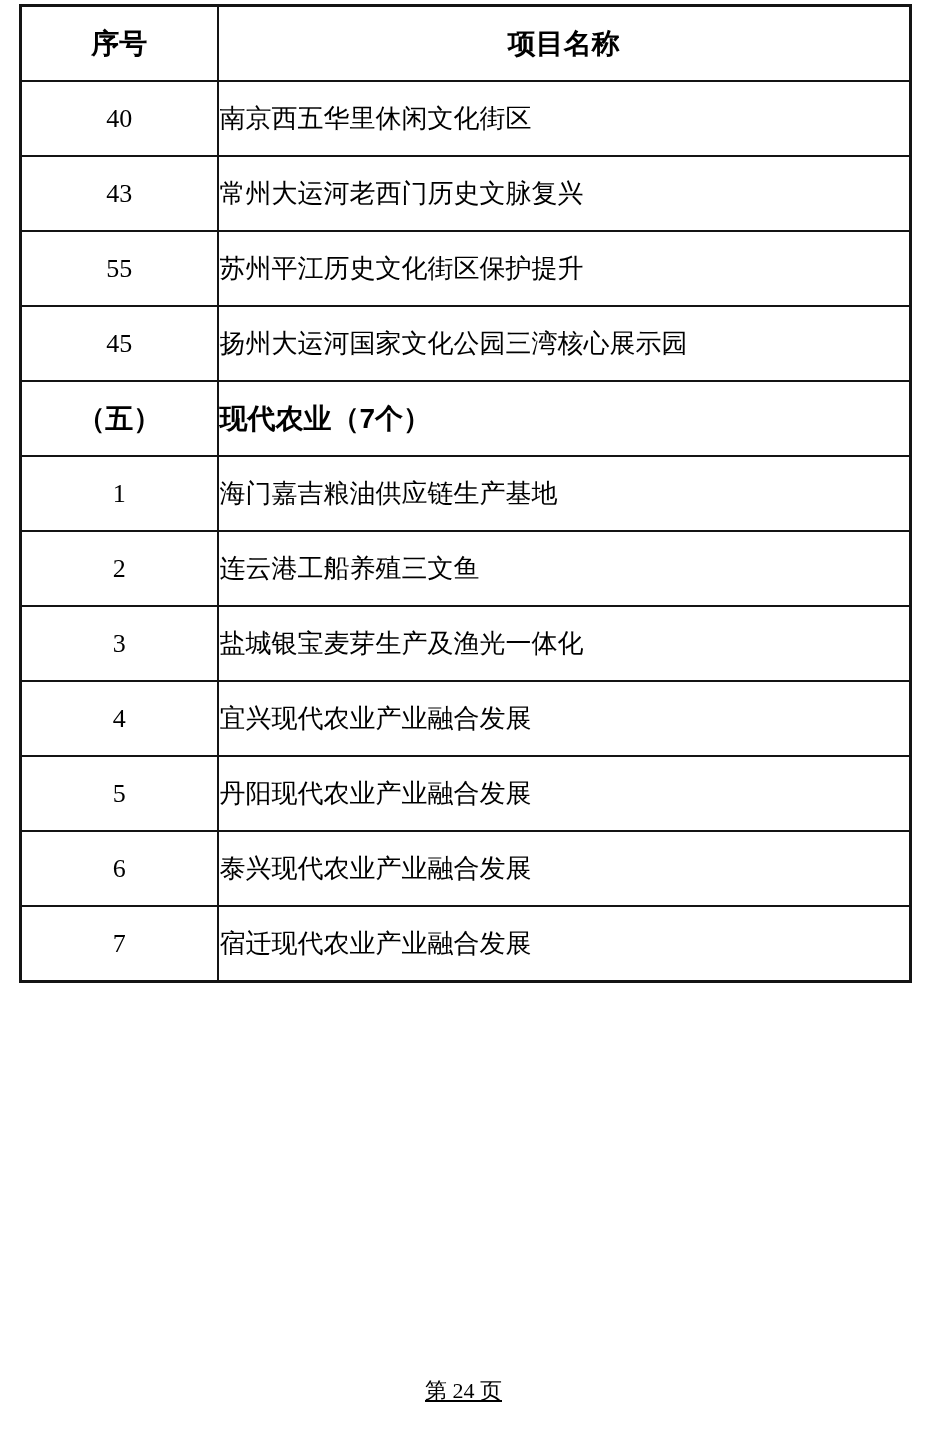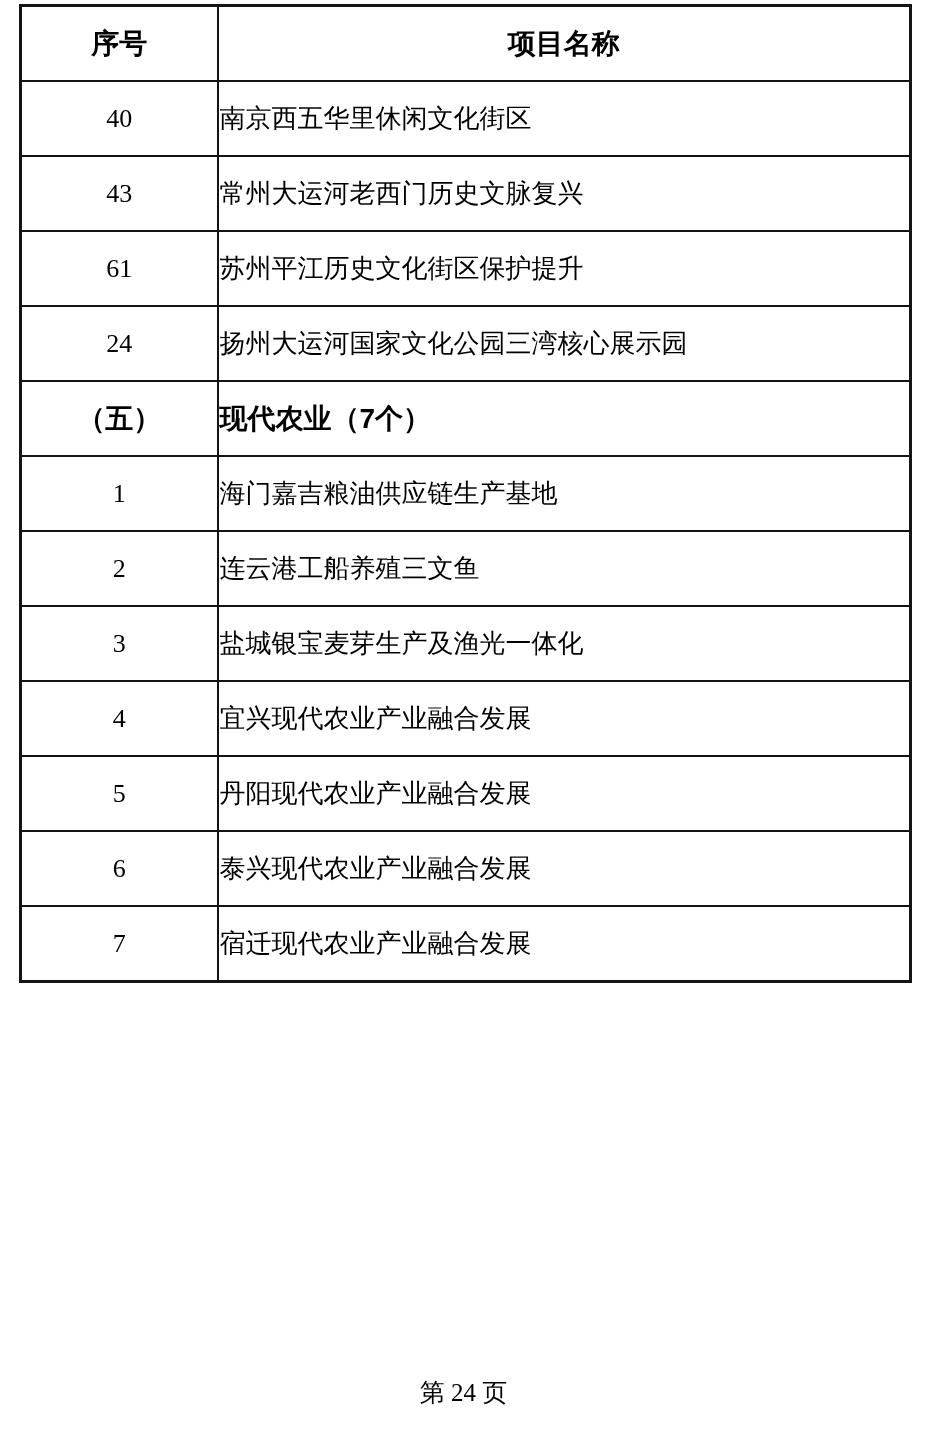--- a/index.html
+++ b/index.html
@@ -54,23 +54,24 @@
     font-family: "Liberation Sans", "DejaVu Sans", sans-serif;
     font-weight: 700;
     font-size: 28px;
   }
   .page-footer {
     position: absolute;
     left: 0;
     top: 1376px;
     width: 927px;
     text-align: center;
-    font-size: 25px;
+    font-size: 22px;
     font-family: "Liberation Serif", "DejaVu Serif", serif;
     color: #000000;
+    text-decoration: underline;
   }
 </style>
 </head>
 <body>
 
 <table class="doc-table">
   <colgroup>
     <col style="width:197px">
     <col style="width:693px">
   </colgroup>
@@ -83,25 +84,25 @@
   <tbody>
       <tr>
         <td class="cell-no">40</td>
         <td class="cell-name">南京西五华里休闲文化街区</td>
       </tr>
       <tr>
         <td class="cell-no">43</td>
         <td class="cell-name">常州大运河老西门历史文脉复兴</td>
       </tr>
       <tr>
-        <td class="cell-no">61</td>
+        <td class="cell-no">55</td>
         <td class="cell-name">苏州平江历史文化街区保护提升</td>
       </tr>
       <tr>
-        <td class="cell-no">24</td>
+        <td class="cell-no">45</td>
         <td class="cell-name">扬州大运河国家文化公园三湾核心展示园</td>
       </tr>
       <tr class="section-row">
         <td class="cell-no">（五）</td>
         <td class="cell-name">现代农业（7个）</td>
       </tr>
       <tr>
         <td class="cell-no">1</td>
         <td class="cell-name">海门嘉吉粮油供应链生产基地</td>
       </tr>

